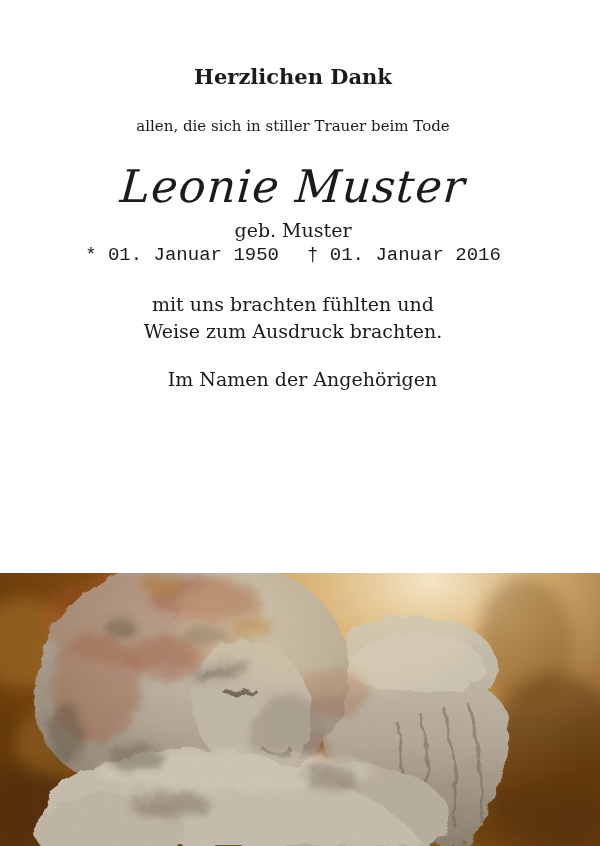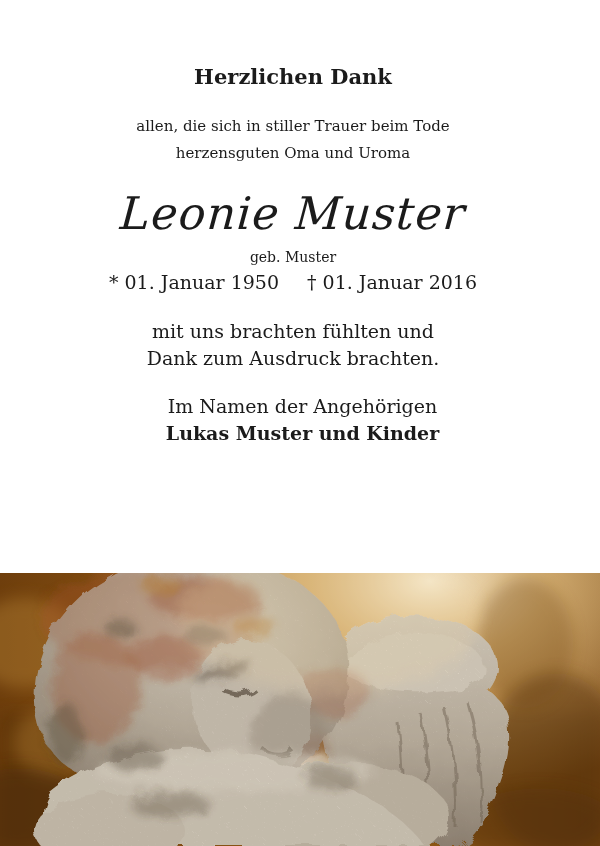--- a/index.html
+++ b/index.html
@@ -33,26 +33,27 @@
     margin-top: 16px;
     font-family: "DejaVu Serif", serif;
     font-style: italic;
     font-size: 45px;
     line-height: 62px;
     font-weight: normal;
     letter-spacing: 1px;
     transform: skewX(-4deg);
   }
   .maiden {
-    font-size: 14px;
+    font-size: 19px;
     line-height: 24px;
   }
   .dates {
     font-size: 19px;
     line-height: 26px;
+    font-family: Liberation Mono, monospace;
   }
   .dates .death { margin-left: 28px; }
   .body-par {
     margin: 23px 0 0 0;
     font-size: 19px;
     line-height: 27px;
   }
   .closing {
     margin: 21px 0 0 0;
     font-size: 19px;
@@ -92,39 +93,37 @@
 <body>
 
 <div class="card">
 
   <div class="text-block">
 
     <div class="title">Herzlichen Dank</div>
 
     <p class="intro">
       <span>allen, die sich in stiller Trauer beim Tode</span>
-      <span>herzensguten Oma und Uroma</span>
     </p>
 
     <div class="deceased-name">Leonie Muster</div>
 
     <div class="maiden">geb. Muster</div>
 
     <div class="dates">
       <span class="birth">* 01. Januar 1950</span><span class="death">† 01. Januar 2016</span>
     </div>
 
     <p class="body-par">
       <span>mit uns brachten fühlten und</span>
-      <span>Dank zum Ausdruck brachten.</span>
+      <span>Weise zum Ausdruck brachten.</span>
     </p>
 
     <p class="closing">
       <span>Im Namen der Angehörigen</span>
-      <span class="family">Lukas Muster und Kinder</span>
     </p>
 
 
   </div>
 
   <div class="photo" title="weathered stone cherub angel statue with wing, red lichen on curls, warm orange autumn bokeh background with sunlight glow">
     <svg width="600" height="273" viewBox="0 0 600 273" preserveAspectRatio="none" xmlns="http://www.w3.org/2000/svg">
       <defs>
         <linearGradient id="bgGrad" x1="0" y1="0" x2="1" y2="0">
           <stop offset="0" class="st-bg-dark"></stop>

